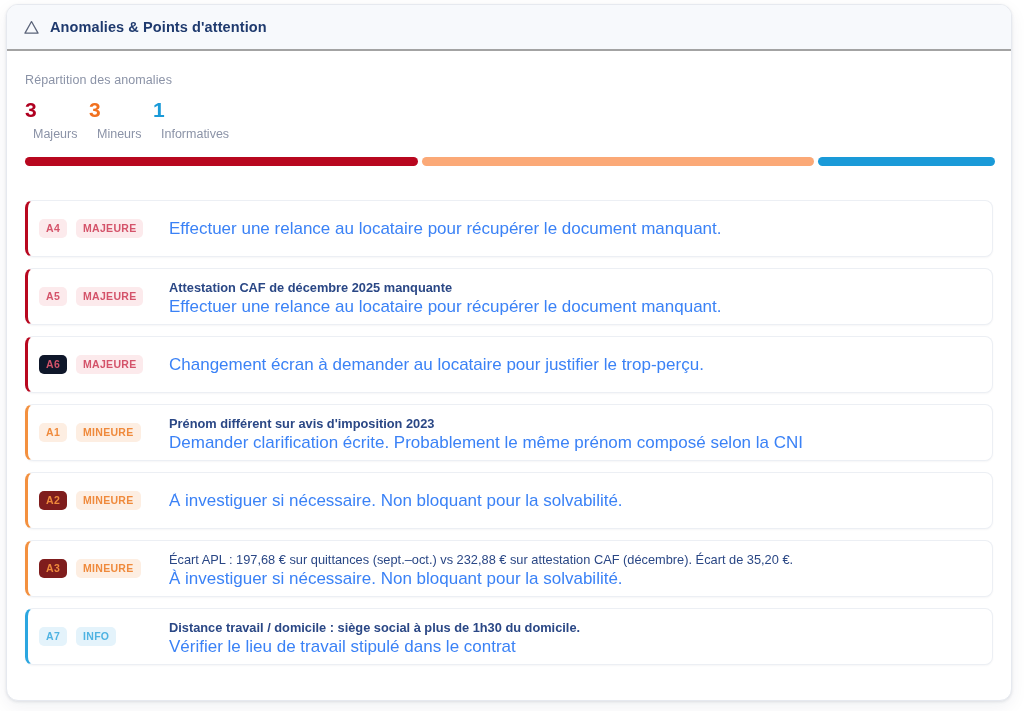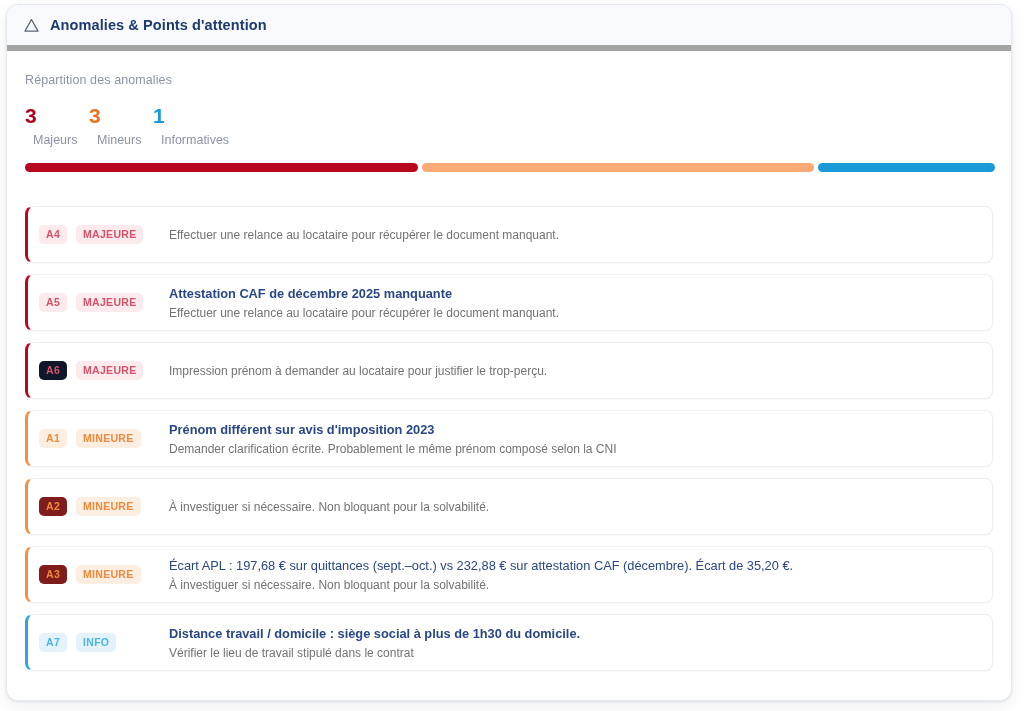--- a/index.html
+++ b/index.html
@@ -31,42 +31,42 @@
     border: 1px solid #e6e9ef;
     border-radius: 12px;
     box-shadow: 0 1px 3px rgba(20,30,60,0.10), 0 6px 18px rgba(20,30,60,0.06);
     overflow: hidden;
   }
 
   
   .panel-header {
     height: 46px;
     background: #f7f9fc;
-    border-bottom: 6px solid #a3a3a3;
+    border-bottom: 2px solid #a3a3a3;
     display: flex;
     align-items: center;
     padding-left: 16px;
     gap: 10px;
   }
   .warn-icon { width: 17px; height: 17px; display: block; flex: none; }
   .panel-title {
     font-size: 14.5px;
     font-weight: bold;
     color: #1f3a6e;
     letter-spacing: 0.1px;
   }
 
   
   .summary {
     padding: 22px 18px 0 18px;
   }
   .summary-label {
     font-size: 12.5px;
     color: #8b93a7;
-    margin-bottom: 18px;
+    margin-bottom: 12px;
     letter-spacing: 0.1px;
   }
   .stats {
     display: flex;
     align-items: flex-start;
     gap: 0;
     margin-bottom: 16px;
   }
   .stat { width: 64px; }
   .stat.wide { width: auto; }
@@ -132,22 +132,22 @@
   .card-text { padding-left: 6px; overflow: hidden; }
   .card-title {
     font-size: 12.8px;
     color: #2a4785;
     line-height: 17px;
     margin-bottom: 3px;
     white-space: nowrap;
   }
   .card-title.strong { font-weight: bold; }
   .card-sub {
-    font-size: 12px;
-    color: #737373;
+    font-size: 17px;
+    color: #3b82f6;
     line-height: 16px;
     white-space: nowrap;
   }
 </style>
 </head>
 <body>
 
 <div id="root">
   <div class="panel">
 
@@ -207,21 +207,21 @@
           <div class="card-sub">Effectuer une relance au locataire pour récupérer le document manquant.</div>
         </div>
       </div>
 
       <div class="card" style="border-left-color:#b8071f">
         <div class="tags">
           <span class="tag code" style="background:#0f172a;color:#d4536a">A6</span>
           <span class="tag" style="background:#fceaec;color:#d4536a">MAJEURE</span>
         </div>
         <div class="card-text">
-          <div class="card-sub">Impression prénom à demander au locataire pour justifier le trop-perçu.</div>
+          <div class="card-sub">Changement écran à demander au locataire pour justifier le trop-perçu.</div>
         </div>
       </div>
 
       <div class="card" style="border-left-color:#f3903f">
         <div class="tags">
           <span class="tag code" style="background:#fdeee2;color:#ef8a3c">A1</span>
           <span class="tag" style="background:#fdeee2;color:#ef8a3c">MINEURE</span>
         </div>
         <div class="card-text">
           <div class="card-title strong">Prénom différent sur avis d'imposition 2023</div>

